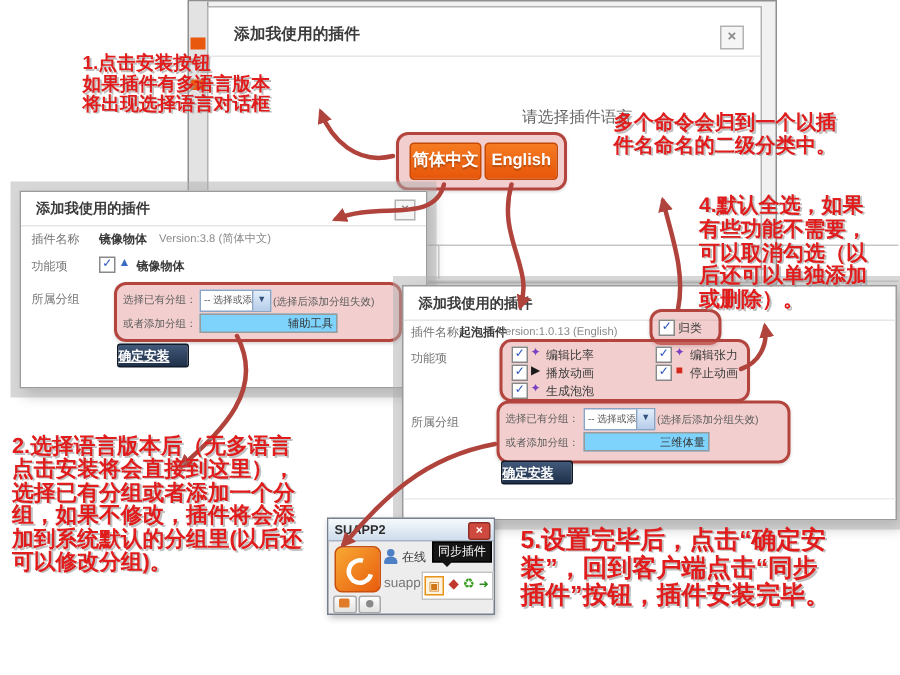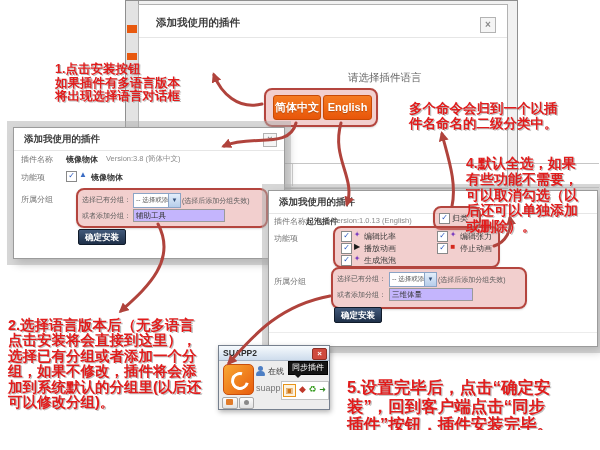--- a/index.html
+++ b/index.html
@@ -28,25 +28,25 @@
 
   .btn-orange{position:absolute;background:linear-gradient(#f57b22,#e8560a);border:1px solid #c64a06;
               border-radius:3px;color:#fff;font-weight:bold;text-align:center;
               text-shadow:0 1px 1px rgba(0,0,0,.25);}
   .cb{position:absolute;width:9px;height:9px;background:#fff;border:1px solid #898989;color:#2b57bd;
       font-size:8px;line-height:8px;text-align:center;font-weight:bold;}
   .dd{position:absolute;background:#fff;border:1px solid #8ba4c6;display:flex;align-items:stretch;}
   .dd-text{flex:1;font-size:6.5px;color:#555;padding:2px 0 0 2px;white-space:nowrap;overflow:hidden;}
   .dd-btn{width:11px;background:linear-gradient(#e3eefb,#b6cdea);border-left:1px solid #8ba4c6;
           color:#33517c;font-size:6px;line-height:12px;text-align:center;}
-  .tin{position:absolute;background:#c4b5fd;border:1px solid #9a9a9a;font-size:7.5px;color:#333;
-       padding:0 2px;box-sizing:border-box;font-family:inherit;}
+  .tin{position:absolute;background:#7dd3fc;border:1px solid #9a9a9a;font-size:7.5px;color:#333;
+       padding:0 2px;box-sizing:border-box;font-family:inherit;text-align:right;}
   .note{position:absolute;color:#5c5c5c;white-space:nowrap;}
   .btn-install{position:absolute;background:linear-gradient(#42597a,#1f3049);border:1px solid #101b2a;
-               color:#fff;text-align:center;font-weight:bold;border-radius:2px;}
+               color:#fff;font-weight:bold;border-radius:2px;text-decoration:underline;}
   .func-icon{position:absolute;width:10px;height:10px;text-align:center;line-height:10px;font-size:8px;}
   .ic-edit{color:#7b3fbf;} .ic-play{color:#1a1a1a;} .ic-stop{color:#d42a1e;} .ic-mirror{color:#3a6cc4;}
 
   
   .suapp{position:absolute;background:#ededed;border:1px solid #76808e;z-index:5;
          box-shadow:1px 2px 5px rgba(0,0,0,.3);}
   .suapp-titlebar{position:absolute;left:0;top:0;right:0;height:14px;
                   background:linear-gradient(#f6fafd,#cedcec);border-bottom:1px solid #a7b4c4;}
   .suapp-close{position:absolute;right:2px;top:2px;width:13px;height:10px;background:#cf4a3e;
                border:1px solid #8e2f26;border-radius:2px;color:#fff;font-size:8px;line-height:9px;
@@ -61,21 +61,21 @@
   .tip{position:absolute;background:#141414;color:#fff;border:1px solid #000;font-size:8px;
        line-height:12px;padding:0 3px;white-space:nowrap;z-index:7;}
   .tip:after{content:"";position:absolute;left:5px;bottom:-4px;border:4px solid transparent;
              border-top-color:#141414;border-bottom:0;}
   .icon-panel{position:absolute;background:#fff;border:1px solid #c3c3c3;}
   .mini-ic{position:absolute;font-size:9px;line-height:11px;text-align:center;width:11px;height:11px;}
   .mini-btn{position:absolute;background:linear-gradient(#fdfdfd,#e2e2e2);border:1px solid #a9a9a9;border-radius:2px;}
 
   
   .ann{position:absolute;color:#e11c1c;font-weight:bold;z-index:50;white-space:nowrap;
-       text-shadow:1.3px 1.3px 0 rgba(150,150,150,.6);margin-top:27px;}
+       text-shadow:1.3px 1.3px 0 rgba(150,150,150,.6);}
   .arrows{position:absolute;left:0;top:0;z-index:40;pointer-events:none;}
 </style>
 </head>
 <body>
 
 <div class="stage">
 
   <div class="winframe" style="left:125px;top:0;width:391px;height:190px;">
     <div class="sliver">
       <div class="stripe" style="top:24px;height:8px;"></div>

